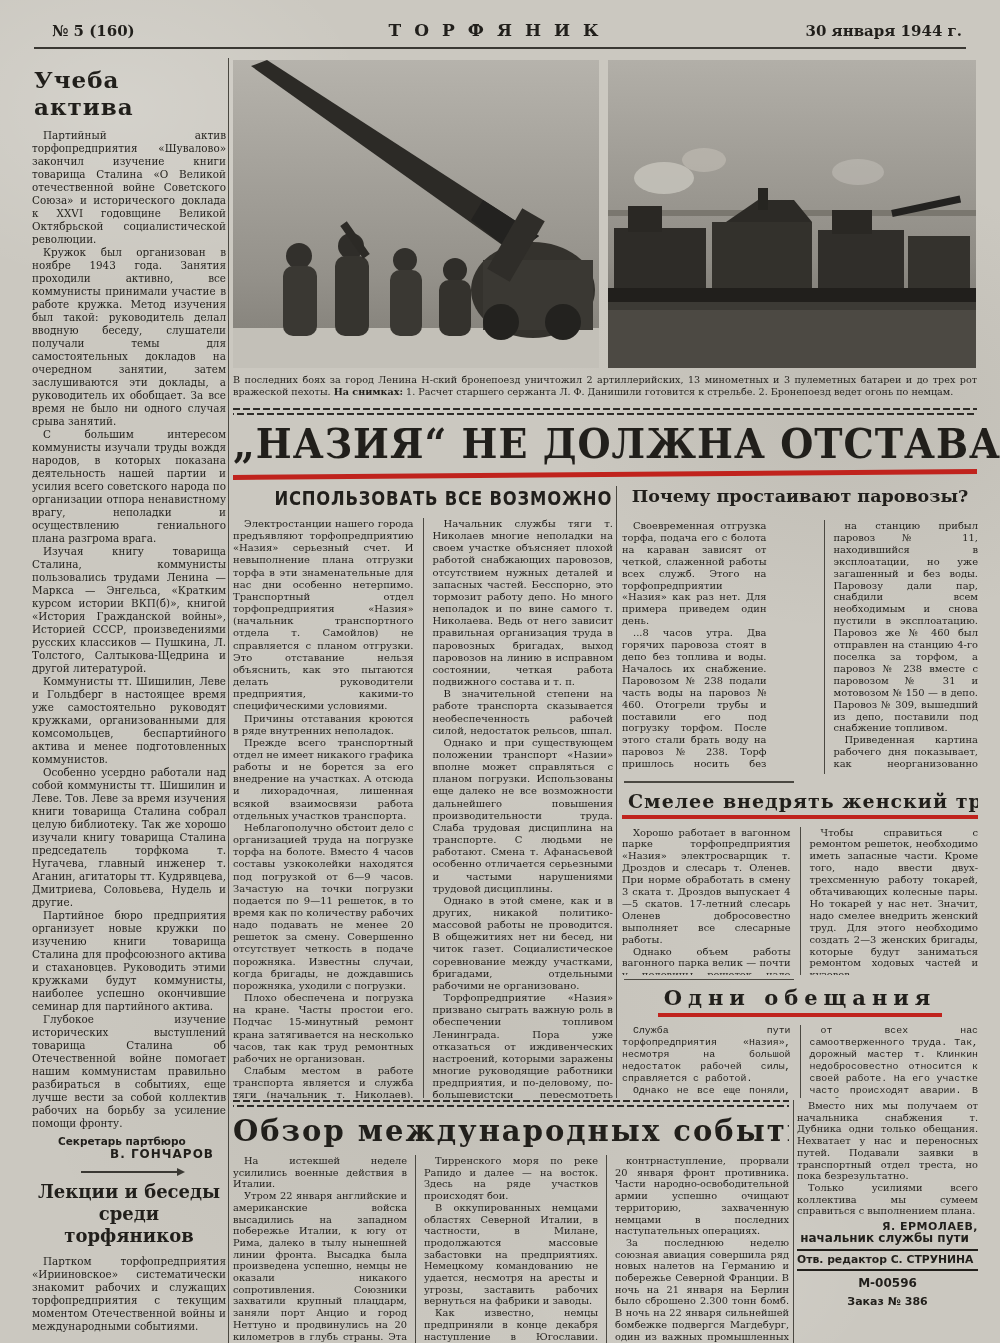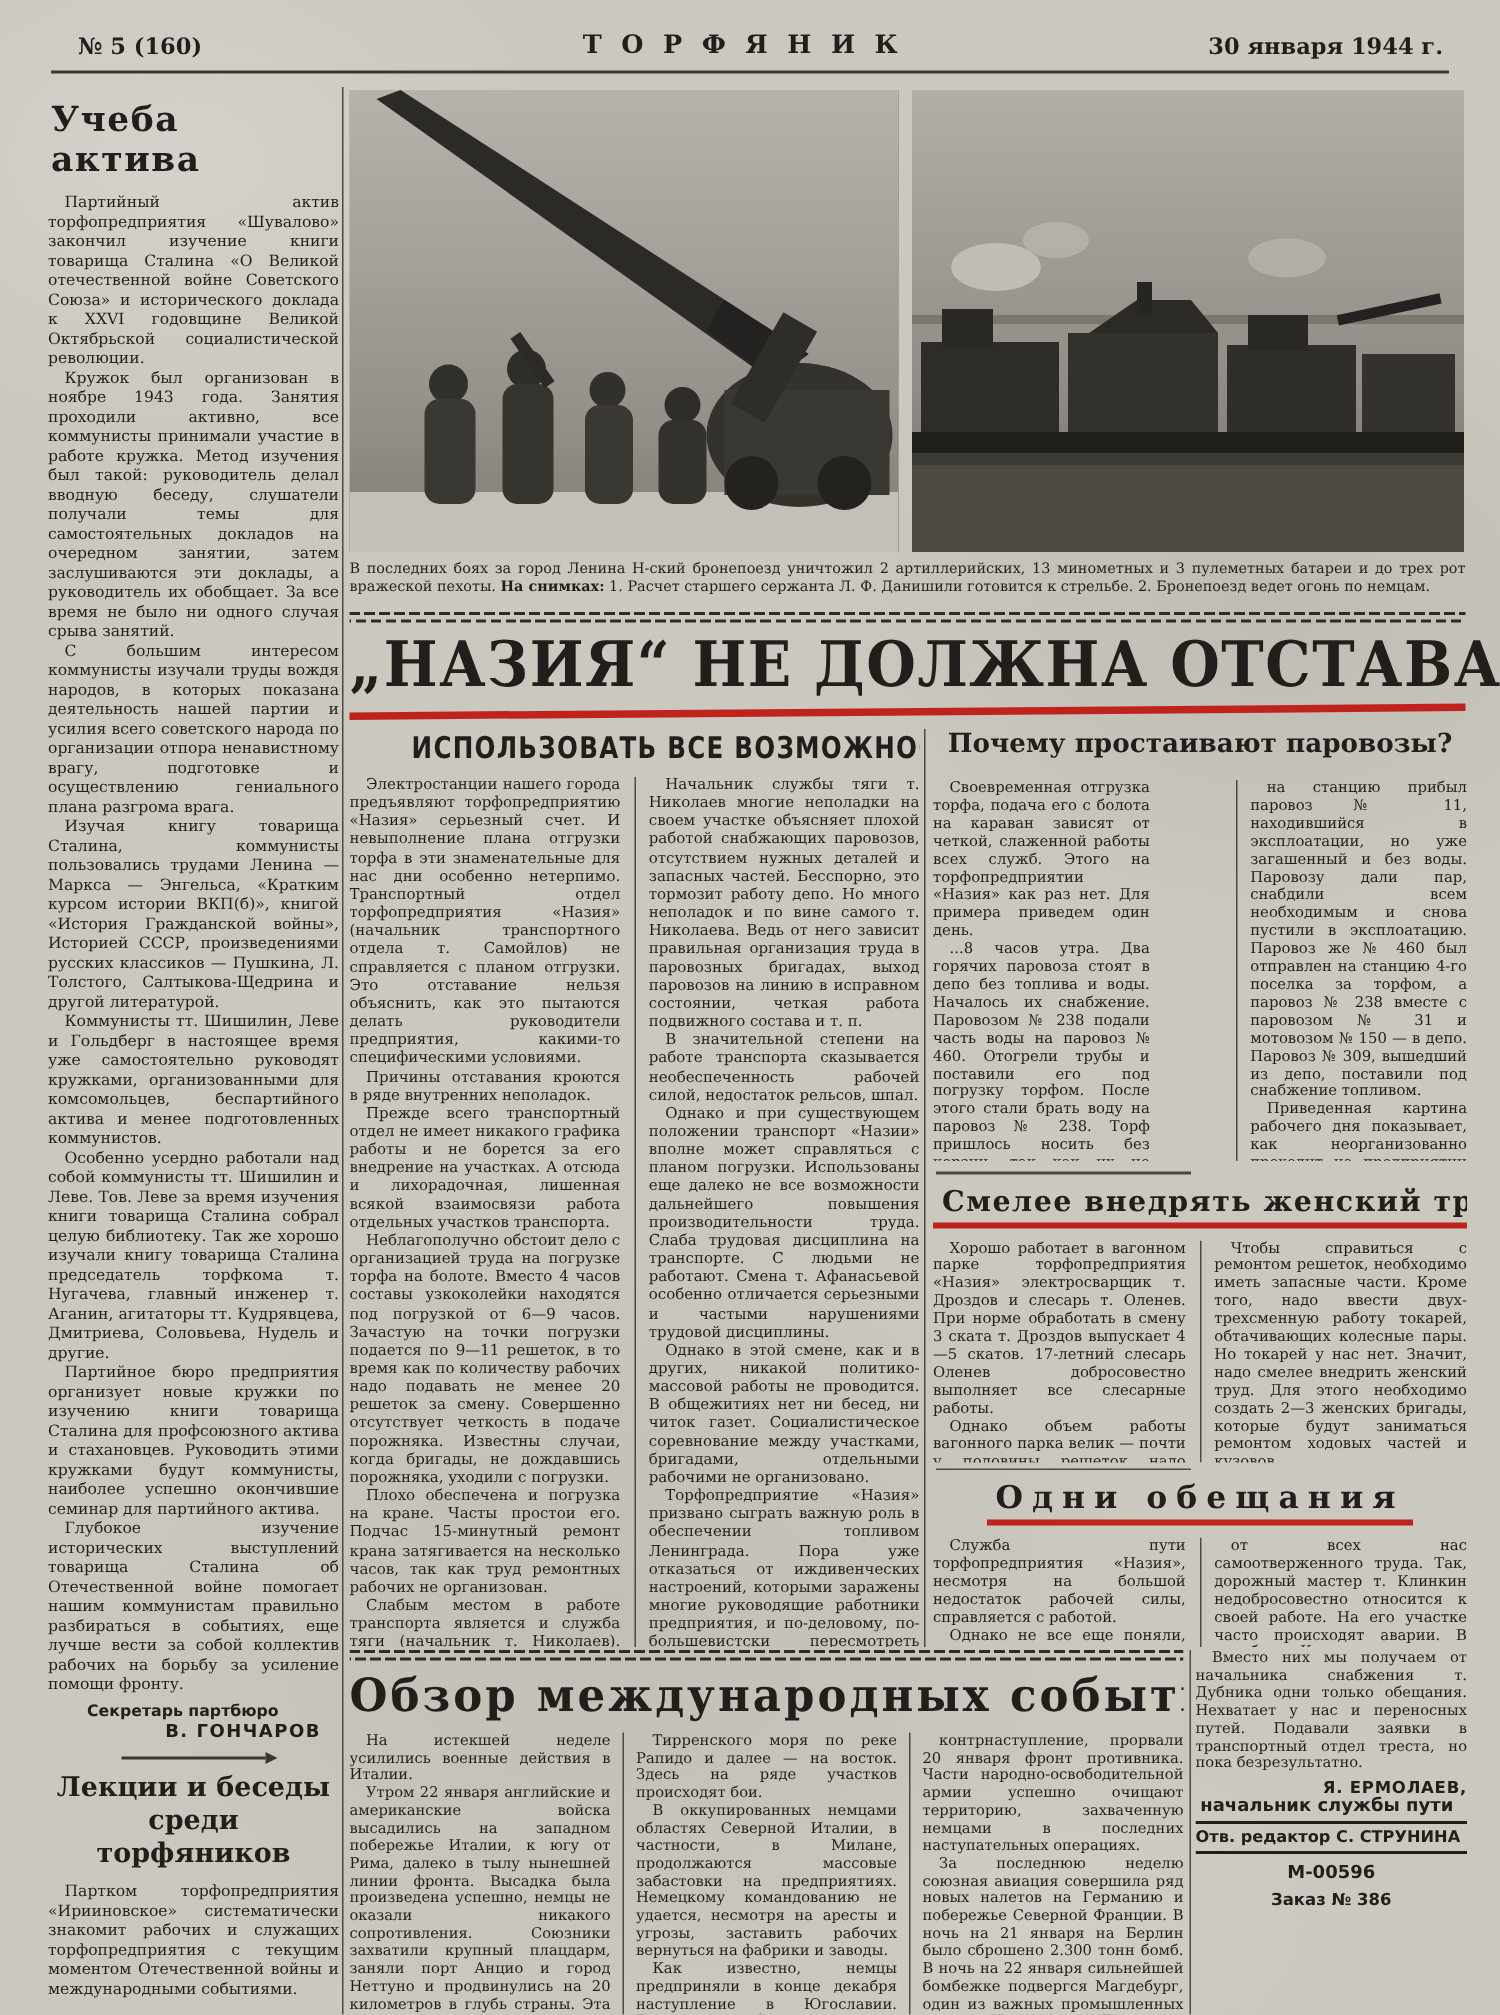--- a/index.html
+++ b/index.html
@@ -95,21 +95,21 @@
 <div class="abs masthead-date">30 января 1944 г.</div>
 <div class="abs masthead-rule"></div>
 
 <div class="abs vrule vrule-page-left"></div>
 
 <div class="abs left-col">
   <h1 class="leftcol-h1">Учеба актива</h1>
   <div class="body-text">
       <p>Партийный актив торфопредприятия «Шувалово» закончил изучение книги товарища Сталина «О Великой отечественной войне Советского Союза» и исторического доклада к XXVI годовщине Великой Октябрьской социалистической революции.</p>
       <p>Кружок был организован в ноябре 1943 года. Занятия проходили активно, все коммунисты принимали участие в работе кружка. Метод изучения был такой: руководитель делал вводную беседу, слушатели получали темы для самостоятельных докладов на очередном занятии, затем заслушиваются эти доклады, а руководитель их обобщает. За все время не было ни одного случая срыва занятий.</p>
-      <p>С большим интересом коммунисты изучали труды вождя народов, в которых показана деятельность нашей партии и усилия всего советского народа по организации отпора ненавистному врагу, подготовке и осуществлению гениального плана разгрома врага.</p>
+      <p>С большим интересом коммунисты изучали труды вождя народов, в которых показана деятельность нашей партии и усилия всего советского народа по организации отпора ненавистному врагу, неполадки и осуществлению гениального плана разгрома врага.</p>
       <p>Изучая книгу товарища Сталина, коммунисты пользовались трудами Ленина — Маркса — Энгельса, «Кратким курсом истории ВКП(б)», книгой «История Гражданской войны», Историей СССР, произведениями русских классиков — Пушкина, Л. Толстого, Салтыкова-Щедрина и другой литературой.</p>
       <p>Коммунисты тт. Шишилин, Леве и Гольдберг в настоящее время уже самостоятельно руководят кружками, организованными для комсомольцев, беспартийного актива и менее подготовленных коммунистов.</p>
       <p>Особенно усердно работали над собой коммунисты тт. Шишилин и Леве. Тов. Леве за время изучения книги товарища Сталина собрал целую библиотеку. Так же хорошо изучали книгу товарища Сталина председатель торфкома т. Нугачева, главный инженер т. Аганин, агитаторы тт. Кудрявцева, Дмитриева, Соловьева, Нудель и другие.</p>
       <p>Партийное бюро предприятия организует новые кружки по изучению книги товарища Сталина для профсоюзного актива и стахановцев. Руководить этими кружками будут коммунисты, наиболее успешно окончившие семинар для партийного актива.</p>
       <p>Глубокое изучение исторических выступлений товарища Сталина об Отечественной войне помогает нашим коммунистам правильно разбираться в событиях, еще лучше вести за собой коллектив рабочих на борьбу за усиление помощи фронту.</p>
     </div>
   <div class="sig-role">Секретарь партбюро</div>
   <div class="sig-name">В. ГОНЧАРОВ</div>
   <div class="ornament"></div>
   <h2 class="leftcol-h2">Лекции и беседы среди торфяников</h2>
@@ -254,21 +254,21 @@
             <p>Чтобы справиться с ремонтом решеток, необходимо иметь запасные части. Кроме того, надо ввести двух-трехсменную работу токарей, обтачивающих колесные пары. Но токарей у нас нет. Значит, надо смелее внедрить женский труд. Для этого необходимо создать 2—3 женских бригады, которые будут заниматься ремонтом ходовых частей и кузовов.</p>
           </div>
 
       </div>
     </div>
     <div class="sect-rule" style="margin:4px 0 5px 2px;"></div>
   </section>
 
   <section>
     <div class="red-under-wrap" style="margin-bottom:6px;"><span class="red-under spaced">Одни обещания</span></div>
-    <div class="cols" style="overflow:hidden;">
+    <div class="cols" style="overflow:hidden;font-family:Liberation Mono, monospace;">
       <div class="col body-text">
           <p>Служба пути торфопредприятия «Назия», несмотря на большой недостаток рабочей силы, справляется с работой.</p>
           <p>Однако не все еще поняли, что условия военного времени требуют</p>
         </div>
       <div class="col body-text">
           <p>от всех нас самоотверженного труда. Так, дорожный мастер т. Клинкин недобросовестно относится к своей работе. На его участке часто происходят аварии. В декабре Клинкину вынесен выговор. Он обещал учесть ошибки, но продолжает работать плохо, своих ошибок не исправляет.</p>
         </div>
     </div>
   </section>
 
@@ -292,19 +292,20 @@
         <p>За последнюю неделю союзная авиация совершила ряд новых налетов на Германию и побережье Северной Франции. В ночь на 21 января на Берлин было сброшено 2.300 тонн бомб. В ночь на 22 января сильнейшей бомбежке подвергся Магдебург, один из важных промышленных городов Центральной Германии, где сосредоточено производство танков, пушек и другого вооружения.</p>
       </div>
   </div>
 </div>
 
 <div class="abs vrule vrule-strip"></div>
 
 <div class="abs strip">
   <div class="body-text">
       <p>Вместо них мы получаем от начальника снабжения т. Дубника одни только обещания. Нехватает у нас и переносных путей. Подавали заявки в транспортный отдел треста, но пока безрезультатно.</p>
+      <p>Только усилиями всего коллектива мы сумеем справиться с выполнением плана.</p>
     </div>
   <div class="art-sig-right">Я. ЕРМОЛАЕВ,</div>
   <div class="art-sig-role" style="text-align:center;">начальник службы пути</div>
   <div class="editor-box">Отв. редактор С. СТРУНИНА</div>
   <div class="imprint imprint-1">М-00596</div>
   <div class="imprint imprint-2">Заказ № 386</div>
 </div>
 
 </body></html>

